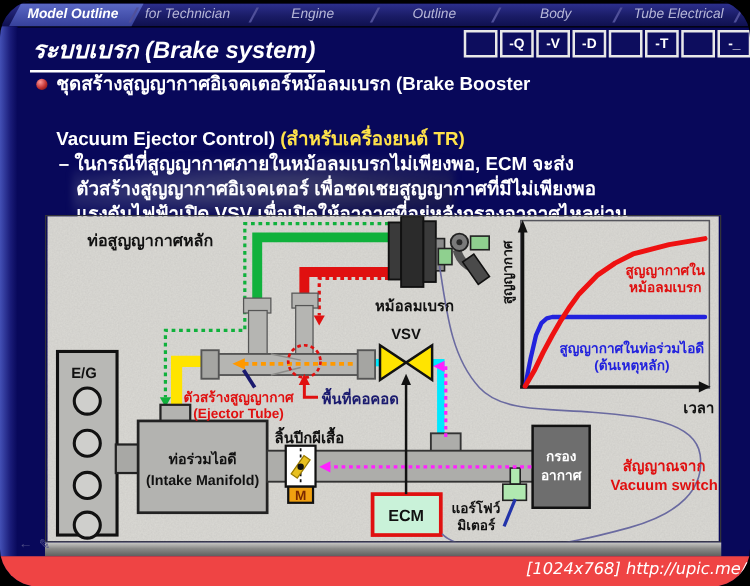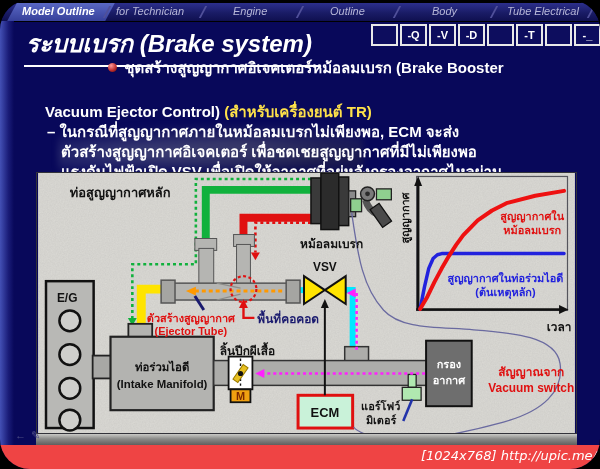--- a/index.html
+++ b/index.html
@@ -10,37 +10,37 @@
   .topstrip{position:absolute;left:0;top:0;width:600px;height:3px;background:#000;}
   .nav{position:absolute;left:0;top:3px;width:600px;height:18px;
        background:linear-gradient(180deg,#2c2f8c 0%,#1a1c66 55%,#0f1050 100%);border-bottom:1px solid #000;}
   .nav-tab-bg{position:absolute;left:12px;top:0;width:98px;height:18px;
        background:linear-gradient(180deg,#5a68c4,#36409a);transform:skewX(-28deg);}
   .nav-item{position:absolute;top:2px;font-size:11px;font-style:italic;color:#b7b7d8;white-space:nowrap;}
   .nav-item.active{color:#fff;font-weight:bold;}
   .nav-sep{position:absolute;top:3px;width:2px;height:12px;background:#50509a;transform:skewX(-28deg);}
 
   
-  .title{position:absolute;left:24px;top:24px;color:#fff;font-size:24px;font-weight:bold;font-style:italic;
+  .title{position:absolute;left:24px;top:24px;color:#fff;font-size:19px;font-weight:bold;font-style:italic;
          border-bottom:2px solid #fff;padding:0 8px 2px 2px;white-space:nowrap;}
   .btns{position:absolute;left:371px;top:24px;display:flex;gap:2px;}
   .btn{width:23px;height:18px;border:2px solid #e8e8e8;background:#0d0d5e;color:#fff;font-weight:bold;
        font-size:11px;display:flex;align-items:center;justify-content:center;}
 
   .leftedge{position:absolute;left:0;top:21px;width:14px;height:424px;
             background:linear-gradient(90deg,#4350b5 0%,#1a1c78 60%,#08085a 100%);}
   .photo-hint{position:absolute;left:58px;top:126px;width:305px;height:46px;filter:blur(3px);
      background:radial-gradient(ellipse at 25% 60%,rgba(110,115,150,.45),transparent 60%),
                 radial-gradient(ellipse at 60% 40%,rgba(72,72,108,.55),transparent 65%),
                 radial-gradient(ellipse at 85% 70%,rgba(42,42,64,.55),transparent 60%);}
 
   
   .bullets{position:absolute;left:27px;top:58px;width:556px;color:#fff;font-weight:bold;
            font-size:15px;line-height:20px;}
-  .b1{display:flex;align-items:flex-start;justify-content:center;}
+  .b1{display:flex;align-items:flex-start;}
   .dot{width:9px;height:9px;border-radius:50%;flex:none;margin:5px 7px 0 2px;
        background:radial-gradient(circle at 35% 30%,#ff9a9a,#c03030 55%,#5a0808);}
   .ind1{padding-left:18px;margin-top:24px;}
   .ind2{padding-left:20px;}
   .ind3{padding-left:34px;}
   .yellow{color:#ffe24a;}
 
   
   .panel{position:absolute;left:36px;top:172px;width:541px;height:262px;border:1px solid #33333a;box-sizing:border-box;}
   .panel svg{display:block;}

